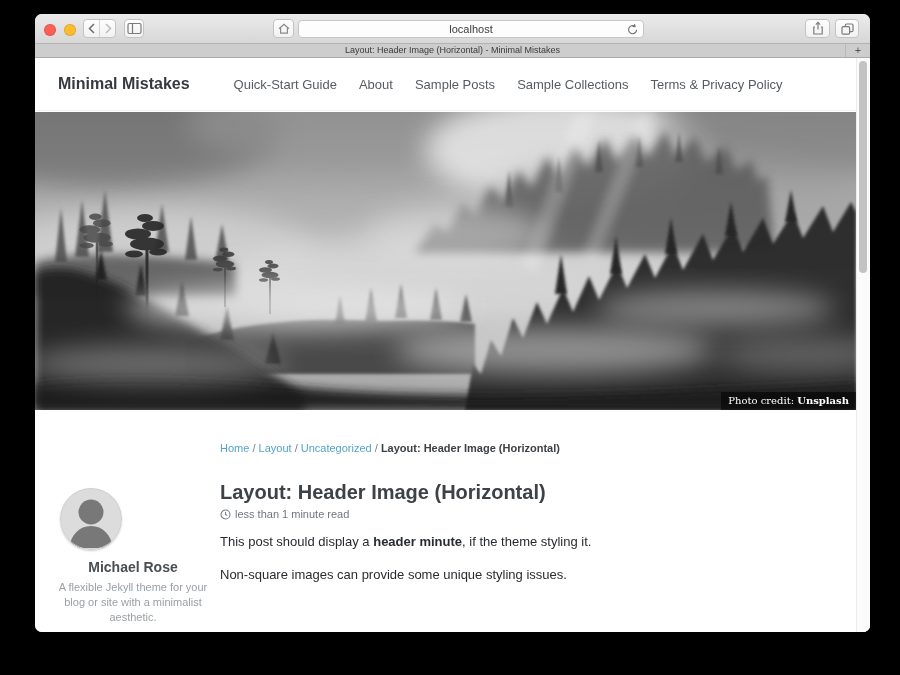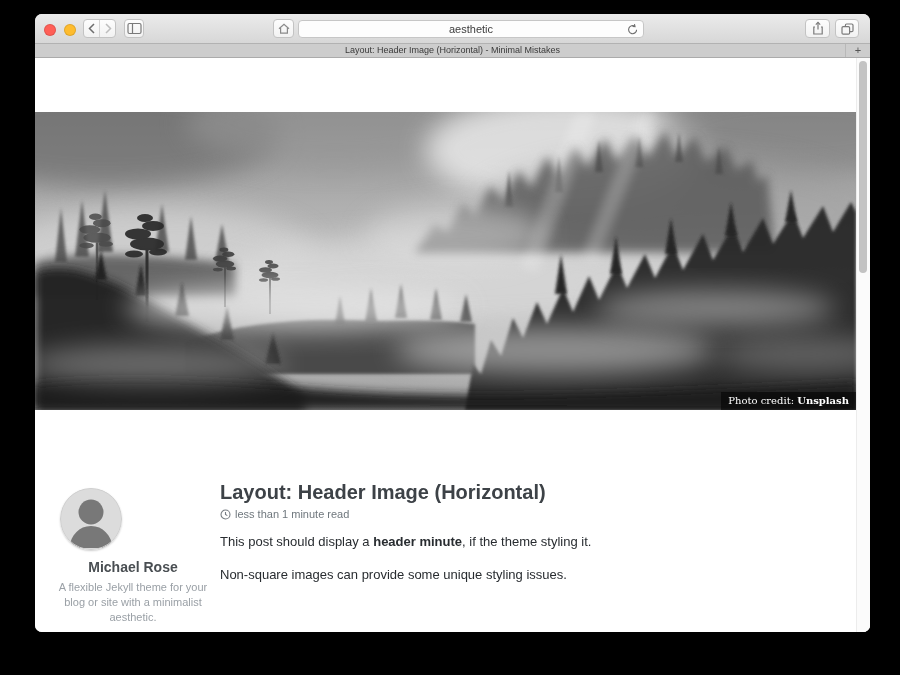--- a/index.html
+++ b/index.html
@@ -118,21 +118,21 @@
           <line x1="5.5" y1="1.5" x2="5.5" y2="11.5" stroke="#7a7a7a" stroke-width="1.2"></line>
         </svg>
     </div>
     <div class="tbtn btn-home">
       <svg class="icon" width="14" height="13" viewBox="0 0 14 13">
           <path d="M2,6.8 L7,2.2 L12,6.8" fill="none" stroke="#8a8a8a" stroke-width="1.2"></path>
           <path d="M3.6,6 L3.6,11.2 L10.4,11.2 L10.4,6" fill="none" stroke="#8a8a8a" stroke-width="1.2"></path>
         </svg>
     </div>
     <div class="urlfield">
-      <span>aesthetic</span>
+      <span>localhost</span>
       <span class="reload">
         <svg class="icon" width="13" height="13" viewBox="0 0 14 14">
             <path d="M11.4,7.2 A4.3,4.3 0 1 1 9.6,3.7" fill="none" stroke="#6e6e6e" stroke-width="1.2"></path>
             <path d="M9.1,1.2 L9.7,3.8 L7.1,3.6" fill="none" stroke="#6e6e6e" stroke-width="1.2"></path>
           </svg>
       </span>
     </div>
     <div class="tbtn btn-share">
       <svg class="icon" width="14" height="15" viewBox="0 0 14 15">
           <path d="M4,6 L2.8,6 L2.8,13 L11.2,13 L11.2,6 L10,6" fill="none" stroke="#7a7a7a" stroke-width="1.2"></path>
@@ -148,20 +148,30 @@
     </div>
   </div>
 
   <div class="tabbar">
     <span>Layout: Header Image (Horizontal) - Minimal Mistakes</span>
     <div class="newtab">+</div>
   </div>
 
   <div class="viewport">
 
+    <div class="masthead">
+      <div class="site-title">Minimal Mistakes</div>
+      <div class="mast-nav">
+        <span class="mast-link">Quick-Start Guide</span>
+        <span class="mast-link">About</span>
+        <span class="mast-link">Sample Posts</span>
+        <span class="mast-link">Sample Collections</span>
+        <span class="mast-link">Terms &amp; Privacy Policy</span>
+      </div>
+    </div>
 
     <div class="hero">
       <svg width="821" height="298" viewBox="0 0 821 298" preserveAspectRatio="none">
         <defs>
           <linearGradient id="sky" x1="0" y1="0" x2="0" y2="1">
             <stop offset="0" stop-color="#8a8a8a"></stop>
               <stop offset="0.3" stop-color="#aeaeae"></stop>
             <stop offset="0.55" stop-color="#c3c3c3"></stop>
               <stop offset="0.8" stop-color="#b2b2b2"></stop>
             <stop offset="1" stop-color="#a3a3a3"></stop>
@@ -259,20 +269,29 @@
         <ellipse cx="260" cy="196" rx="170" ry="22" fill="#e6e6e6" opacity=".7" filter="url(#b3)"></ellipse>
         <ellipse cx="420" cy="122" rx="90" ry="30" fill="#e0e0e0" opacity=".5" filter="url(#b3)"></ellipse>
         <ellipse cx="520" cy="238" rx="160" ry="24" fill="#dcdcdc" opacity=".55" filter="url(#b3)"></ellipse>
         <ellipse cx="680" cy="196" rx="120" ry="18" fill="#d8d8d8" opacity=".5" filter="url(#b3)"></ellipse>
         <ellipse cx="120" cy="252" rx="130" ry="20" fill="#cfcfcf" opacity=".4" filter="url(#b3)"></ellipse>
         <ellipse cx="770" cy="242" rx="90" ry="18" fill="#bfbfbf" opacity=".35" filter="url(#b3)"></ellipse>
       </svg>
       <div class="credit"><span>Photo credit: </span><b>Unsplash</b></div>
     </div>
 
+    <div class="crumbs">
+      <span class="crumb-link">Home</span>
+      <span>/</span>
+      <span class="crumb-link">Layout</span>
+      <span>/</span>
+      <span class="crumb-link">Uncategorized</span>
+      <span>/</span>
+      <span class="crumb-cur">Layout: Header Image (Horizontal)</span>
+    </div>
 
     <div class="sidebar">
       <div class="avatar">
         <svg width="62" height="62" viewBox="0 0 62 62">
           <defs>
               <clipPath id="avclip">
                 <circle cx="31" cy="31" r="31"></circle>
               </clipPath>
             </defs>
           <circle cx="31" cy="31" r="31" fill="#dcdcdc"></circle>

